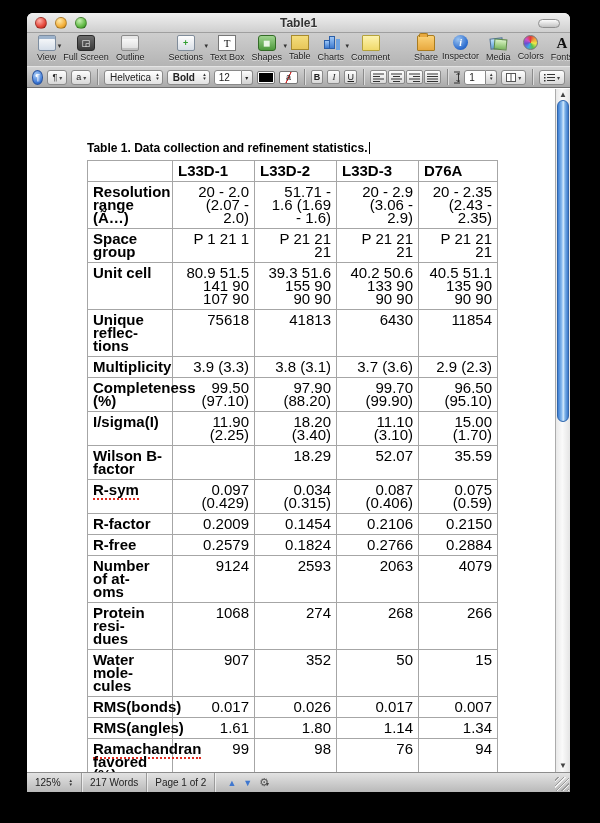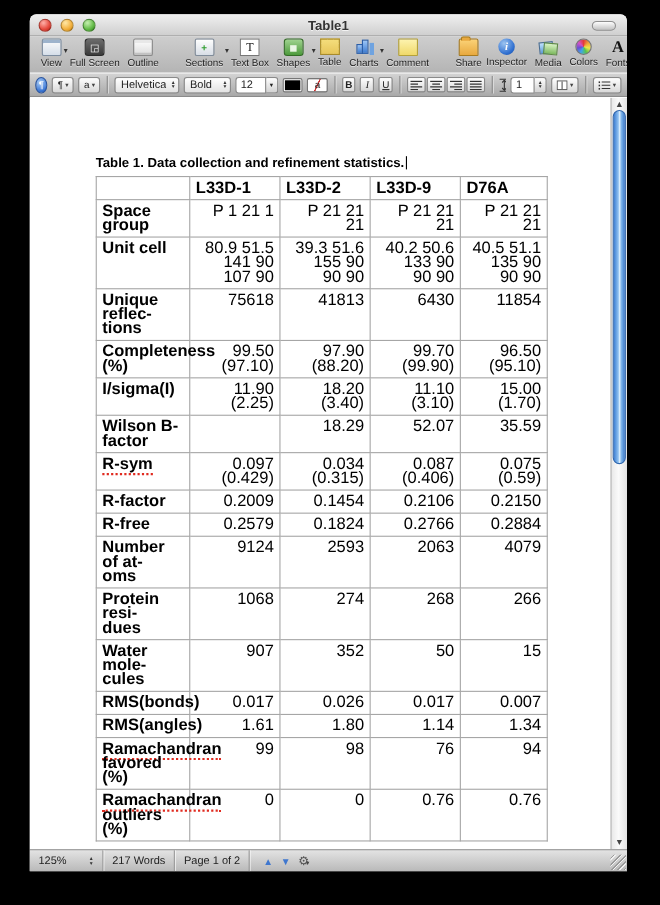--- a/index.html
+++ b/index.html
@@ -145,21 +145,21 @@
               height:10px; line-height:10px; }
   .sb-arrow.up { top:1px; } .sb-arrow.down { bottom:1px; }
   .sb-thumb { position:absolute; left:1px; width:12px; top:11px; height:322px; border-radius:7px;
               background:linear-gradient(90deg,#3d7ed2,#8fc0f0 40%,#d7ecfd 52%,#7cb2e8 70%,#3a78ca);
               border:1px solid #2f66ad; }
 
   
   .statusbar { position:absolute; left:0; right:0; bottom:0; height:20px;
                background:linear-gradient(#e3e3e3,#b9b9b9); border-top:1px solid #8d8d8d;
                display:flex; align-items:center; font-size:10px; color:#222; }
-  .sb-sec { display:flex; align-items:center; height:100%; padding:0 8px; gap:20px;
+  .sb-sec { display:flex; align-items:center; height:100%; padding:0 8px; gap:8px;
             border-right:1px solid #9a9a9a; box-shadow:1px 0 0 rgba(255,255,255,.6); }
   .sb-sec.nav { border-right:none; box-shadow:none; gap:7px; padding-left:12px; }
   .stepper { display:flex; flex-direction:column; font-size:4.5px; line-height:4px; color:#333; }
   .nav-tri { color:#3f77cf; font-size:9px; }
   .gear { color:#555; font-size:11px; }
   .gear-dd { font-size:6px; color:#444; margin-left:-3px; }
   .grip { position:absolute; right:1px; bottom:1px; width:14px; height:14px;
           background:repeating-linear-gradient(135deg, transparent 0 2px, #9a9a9a 2px 3px, #f2f2f2 3px 4px); }
 </style>
 </head>
@@ -260,21 +260,21 @@
     </div>
     <div class="fb-sep"></div>
     <div class="fb-pop font">
       <span class="lbl">Helvetica</span>
       <span class="stp">
           <span>▲</span>
           <span>▼</span>
         </span>
     </div>
     <div class="fb-pop style">
-      <span class="lbl" style="font-weight:normal">Bold</span>
+      <span class="lbl" style="font-weight:bold">Bold</span>
       <span class="stp">
           <span>▲</span>
           <span>▼</span>
         </span>
     </div>
     <div style="display:flex">
       <div class="fb-size">12</div>
       <div class="fb-size-dd">▾</div>
     </div>
     <div class="fb-well">
@@ -381,25 +381,37 @@
             <col style="width:82px">
             <col style="width:82px">
           <col style="width:82px">
             <col style="width:79px">
         </colgroup>
         <thead>
             <tr>
               <th></th>
               <th>L33D-1</th>
               <th>L33D-2</th>
-              <th>L33D-9</th>
+              <th>L33D-3</th>
               <th>D76A</th>
             </tr>
           </thead>
         <tbody>
+            <tr>
+              <th class="rowlabel">Resolution
+range (Ã…)</th>
+              <td class="val">20  - 2.0 (2.07 -
+2.0)</td>
+              <td class="val">51.71  - 1.6 (1.69
+- 1.6)</td>
+              <td class="val">20  - 2.9 (3.06 -
+2.9)</td>
+              <td class="val">20  - 2.35 (2.43 -
+2.35)</td>
+            </tr>
             <tr>
               <th class="rowlabel">Space group</th>
               <td class="val">P 1 21 1</td>
               <td class="val">P 21 21 21</td>
               <td class="val">P 21 21 21</td>
               <td class="val">P 21 21 21</td>
             </tr>
             <tr>
               <th class="rowlabel">Unit cell</th>
               <td class="val">80.9 51.5 141 90
@@ -413,20 +425,27 @@
             </tr>
             <tr>
               <th class="rowlabel">Unique reflec-
 tions</th>
               <td class="val">75618</td>
               <td class="val">41813</td>
               <td class="val">6430</td>
               <td class="val">11854</td>
             </tr>
             <tr>
+              <th class="rowlabel">Multiplicity</th>
+              <td class="val">3.9 (3.3)</td>
+              <td class="val">3.8 (3.1)</td>
+              <td class="val">3.7 (3.6)</td>
+              <td class="val">2.9 (2.3)</td>
+            </tr>
+            <tr>
               <th class="rowlabel">Completeness
 (%)</th>
               <td class="val">99.50 (97.10)</td>
               <td class="val">97.90 (88.20)</td>
               <td class="val">99.70 (99.90)</td>
               <td class="val">96.50 (95.10)</td>
             </tr>
             <tr>
               <th class="rowlabel">I/sigma(I)</th>
               <td class="val">11.90 (2.25)</td>

